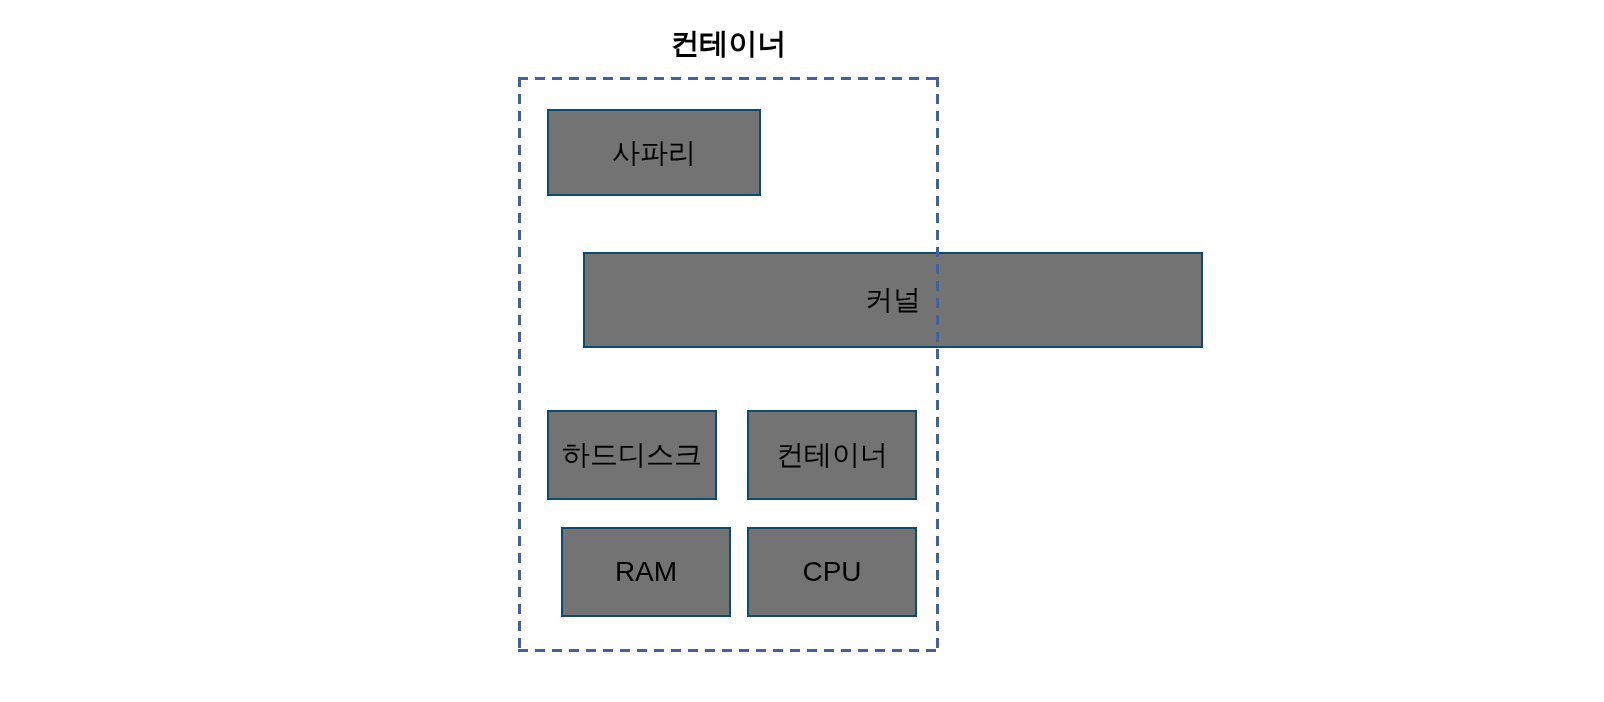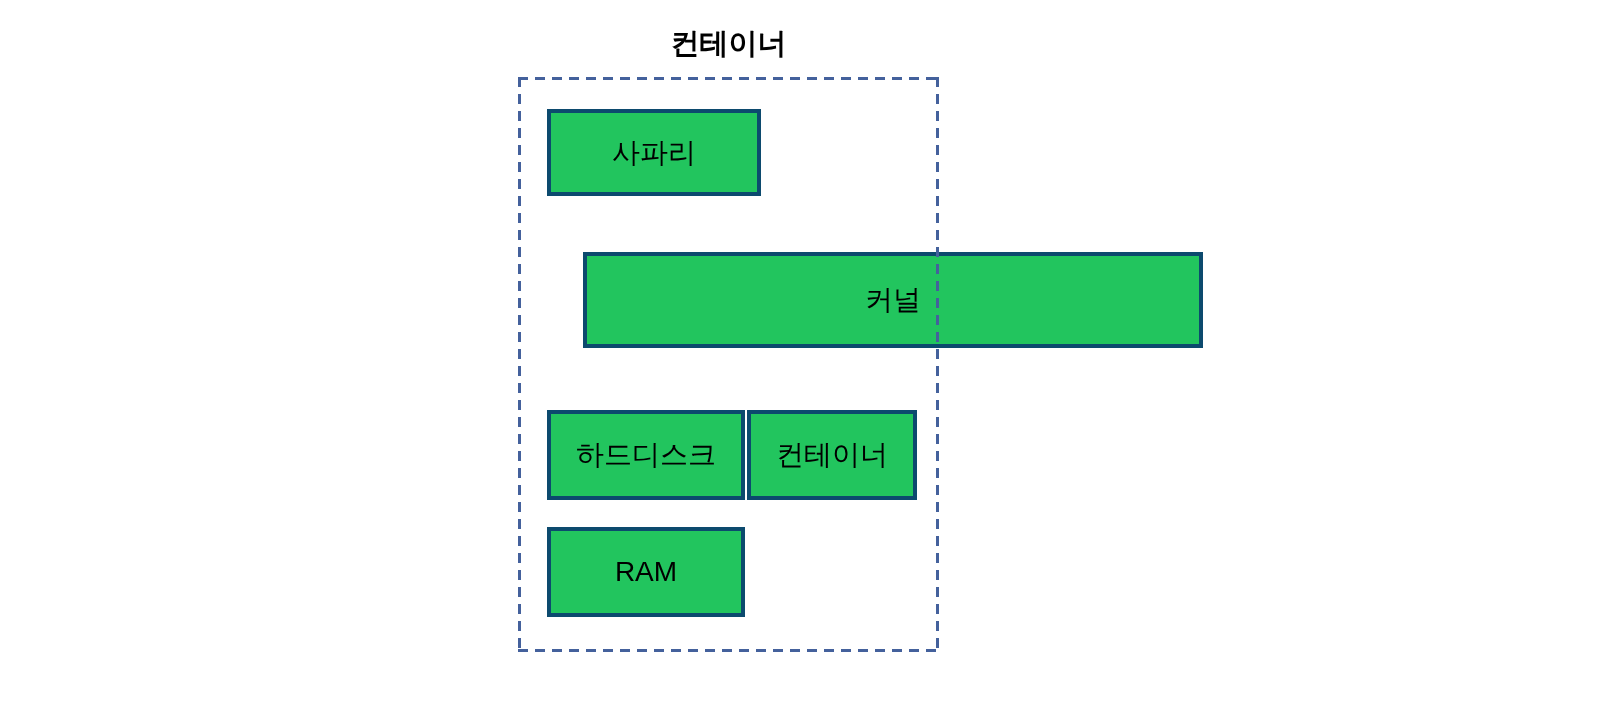--- a/index.html
+++ b/index.html
@@ -23,34 +23,34 @@
     top: 24px;
     width: 421px;
     text-align: center;
     font-size: 29px;
     font-weight: bold;
     color: #000000;
   }
   .node-box {
     position: absolute;
     box-sizing: border-box;
-    border: 4px solid #0c4a6e;
-    background: #22c55e;
+    border: 2px solid #0c4a6e;
+    background: #737373;
     display: flex;
     align-items: center;
     justify-content: center;
     font-size: 28px;
     color: #000000;
     z-index: 1;
   }
   .box-safari   { left: 547px; top: 109px; width: 214px; height: 87px; }
   .box-kernel   { left: 547px; top: 252px; width: 620px; height: 96px; margin-left: 36px; }
-  .box-harddisk { left: 547px; top: 410px; width: 198px; height: 90px; }
+  .box-harddisk { left: 547px; top: 410px; width: 170px; height: 90px; }
   .box-network  { left: 747px; top: 410px; width: 170px; height: 90px; }
-  .box-ram      { left: 547px; top: 527px; width: 198px; height: 90px; text-align: right; }
+  .box-ram      { left: 561px; top: 527px; width: 170px; height: 90px; text-align: right; }
   .box-cpu      { left: 747px; top: 527px; width: 170px; height: 90px; }
 
   
   .dashed-rect {
     position: absolute;
     left: 518px;
     top: 77px;
     width: 421px;
     height: 575px;
     z-index: 10;
@@ -94,20 +94,23 @@
   </div>
 
   <div class="node-box box-network">
     <span>컨테이너</span>
   </div>
 
   <div class="node-box box-ram">
     <span>RAM</span>
   </div>
 
+  <div class="node-box box-cpu">
+    <span>CPU</span>
+  </div>
 
   <div class="dashed-rect">
     <div class="dash-seg dash-top"></div>
     <div class="dash-seg dash-bottom"></div>
     <div class="dash-seg dash-left"></div>
     <div class="dash-seg dash-right"></div>
   </div>
 
 </div>
 

